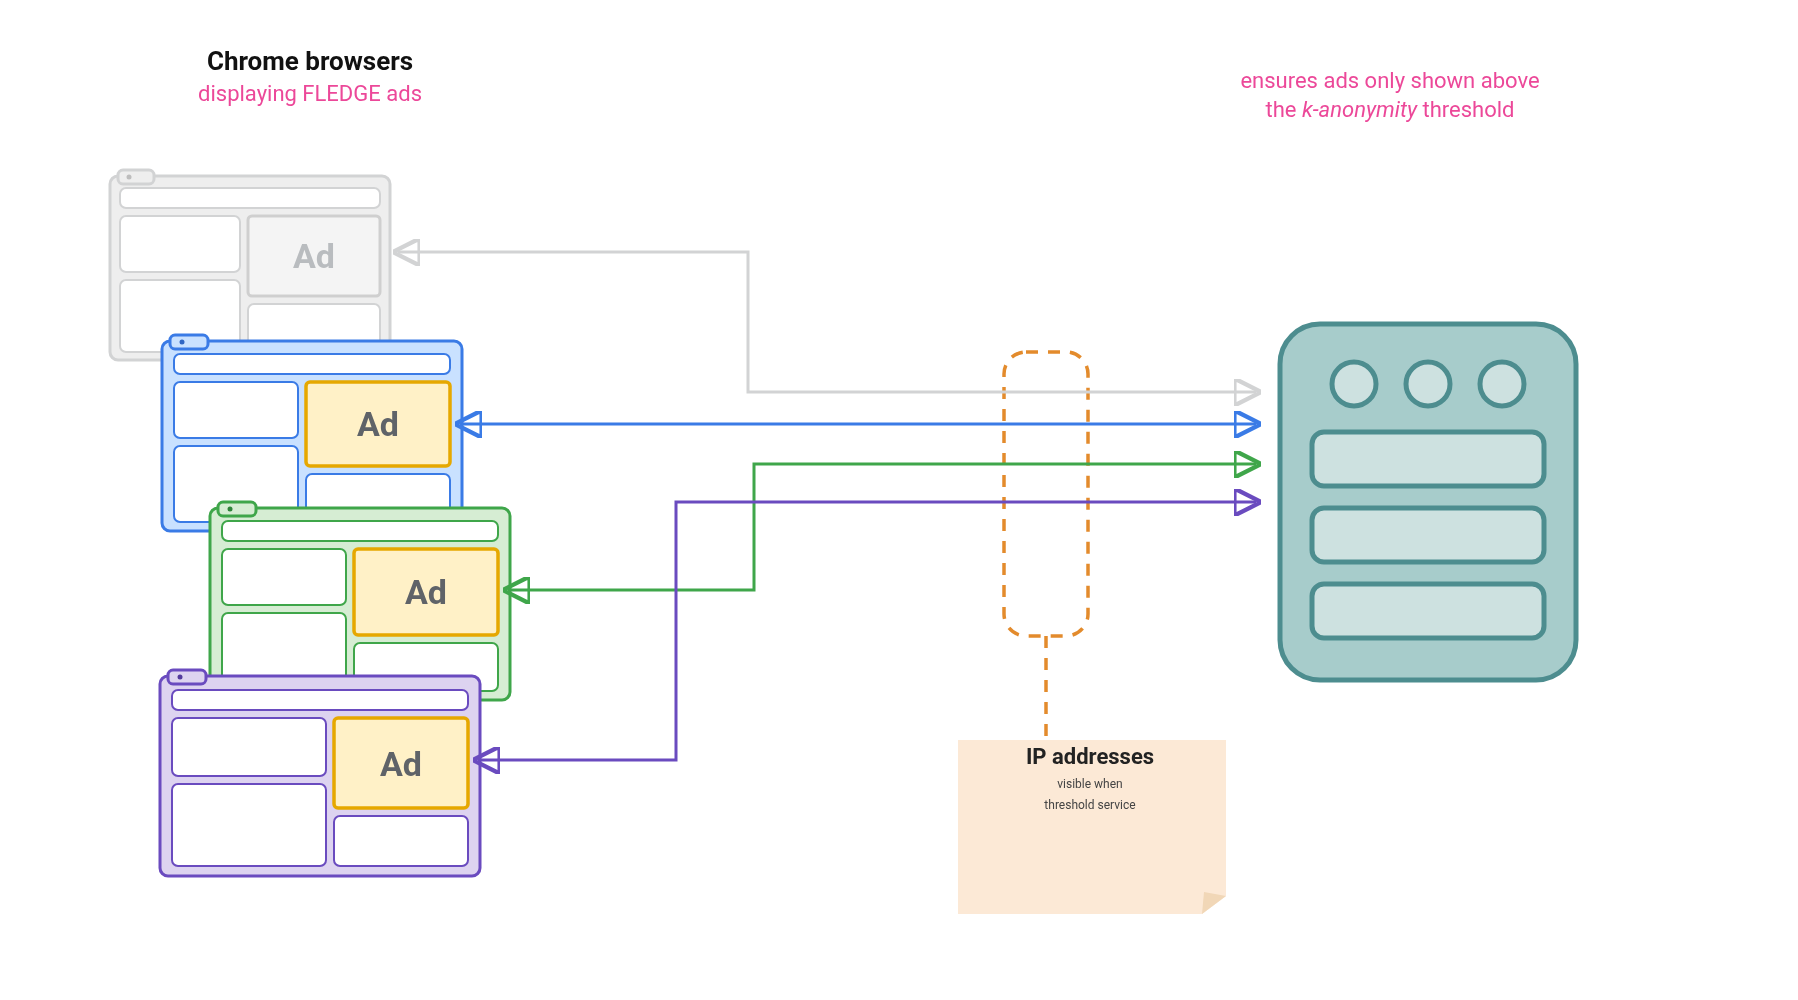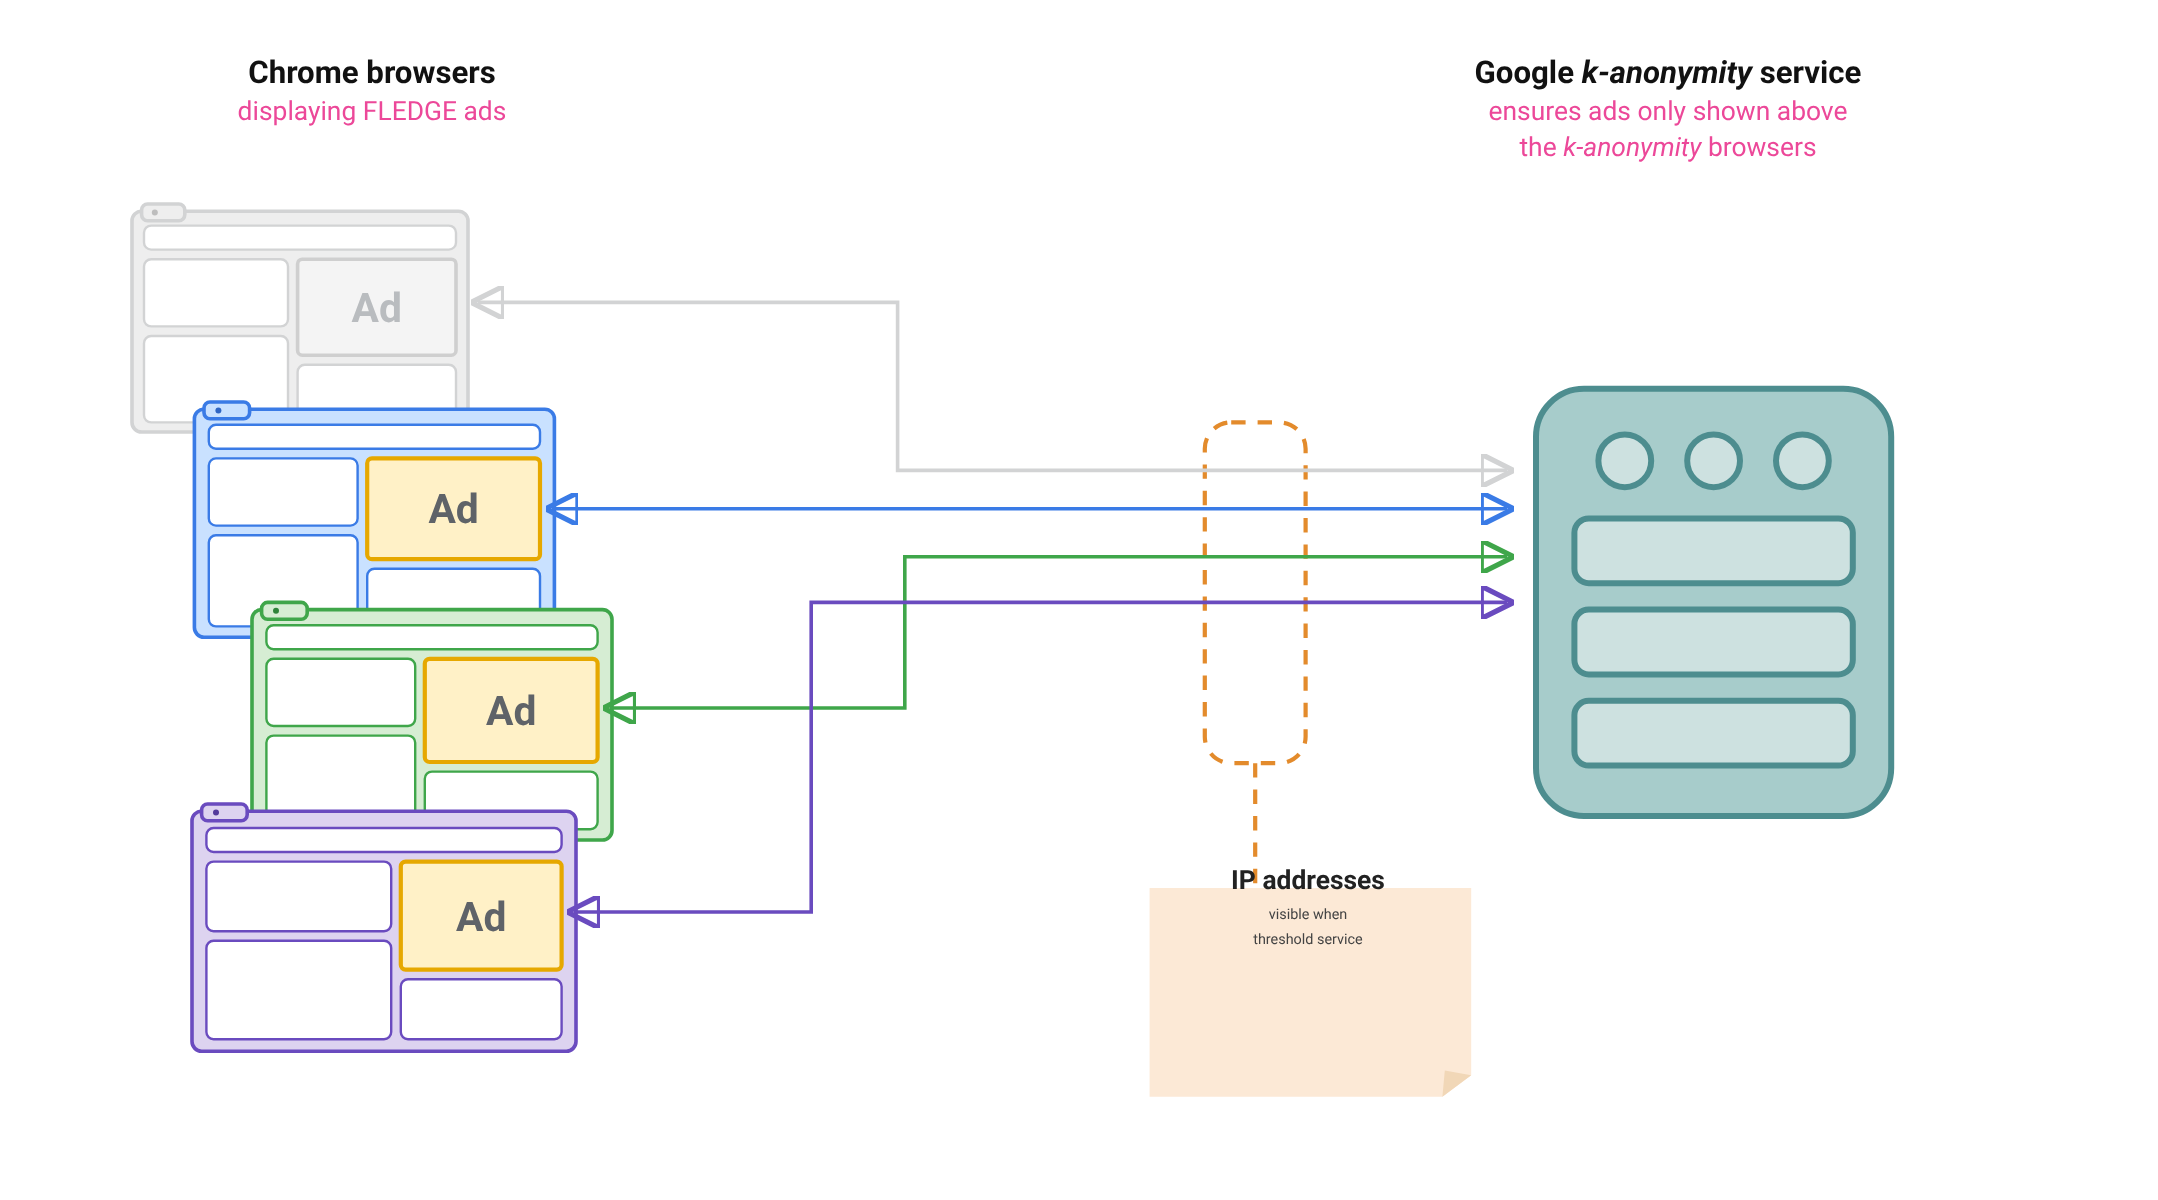--- a/index.html
+++ b/index.html
@@ -34,45 +34,43 @@
   .ital { font-style: italic; }
   .adlabel {
     font-family: inherit;
     font-weight: 700;
     fill: #5f6368;
     font-size: 34px;
   }
   .adlabel.ghost { fill: #b9bcbf; }
   .note {
     position: absolute;
-    left: 960px; top: 720px;
+    left: 960px; top: 742px;
     width: 260px;
     text-align: center;
     line-height: 1.35;
   }
   .note .nb { font-weight: 700; font-size: 22px; color:#222; }
   .note .ns { font-weight: 400; font-size: 12px; color:#444; }
 </style>
 </head>
 <body>
 
 <div class="stage">
 
   <div class="title-left">
     <span class="title-bold">Chrome browsers</span><br>
     <span class="title-sub">displaying FLEDGE ads</span>
   </div>
 
   <div class="title-right">
-    <span class="title-bold">
-      <span>Google </span><span class="ital">k-anonymity</span><span> service</span>
-    </span><br>
+    <br>
     <span class="title-sub">
       <span>ensures ads only shown above</span><br>
-      <span>the </span><span class="ital">k-anonymity</span><span> browsers</span>
+      <span>the </span><span class="ital">k-anonymity</span><span> threshold</span>
     </span>
   </div>
 
   <svg class="canvas" viewBox="0 0 1798 1000">
     <defs>
       <marker id="arrow-gray" viewBox="0 0 10 10" refX="8" refY="5" markerWidth="9" markerHeight="9" orient="auto-start-reverse">
         <path d="M0,0 L10,5 L0,10 z" fill="none" stroke="#d2d3d4" stroke-width="1.6" stroke-linejoin="round"></path>
       </marker>
       <marker id="arrow-gray-start" viewBox="0 0 10 10" refX="2" refY="5" markerWidth="9" markerHeight="9" orient="auto">
         <path d="M10,0 L0,5 L10,10 z" fill="none" stroke="#d2d3d4" stroke-width="1.6" stroke-linejoin="round"></path>

